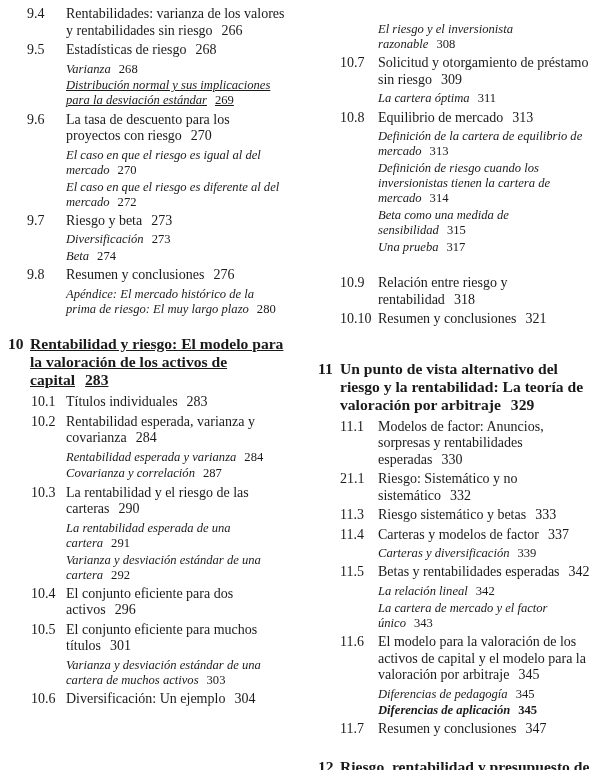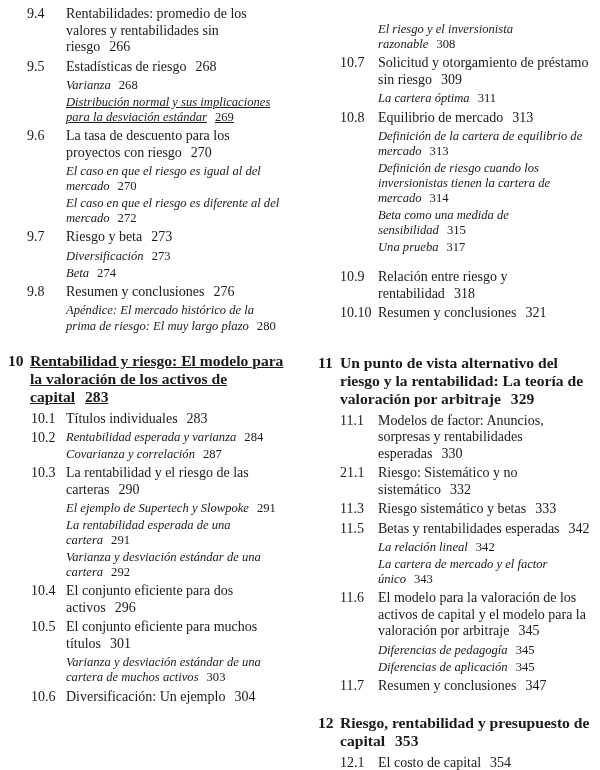--- a/index.html
+++ b/index.html
@@ -49,21 +49,21 @@
     .col-right .chap .title { display:block; margin-left: 40px; width: 258px; }
   </style>
 </head>
 <body>
 
 <div class="col col-left">
   <div id="l-ch9" style="padding-top:6px;">
       <div class="entry">
         <div class="sec">
           <span class="num">9.4</span>
-          <span class="title"><span>Rentabilidades: promedio de los valores y rentabilidades sin riesgo</span><span class="pg">266</span></span>
+          <span class="title"><span>Rentabilidades: varianza de los valores y rentabilidades sin riesgo</span><span class="pg">266</span></span>
         </div>
       </div>
       <div class="entry">
         <div class="sec">
           <span class="num">9.5</span>
           <span class="title"><span>Estadísticas de riesgo</span><span class="pg">268</span></span>
         </div>
         <div class="sub"><span>Varianza</span><span class="pg">268</span></div>
         <div class="sub" style="margin-bottom: 3px; text-decoration: underline;"><span>Distribución normal y sus implicaciones para la desviación estándar</span><span class="pg">269</span></div>
       </div>
@@ -100,30 +100,30 @@
   <div id="l-ch10" style="margin-top:5px;">
       <div class="entry">
         <div class="sec wide">
           <span class="num">10.1</span>
           <span class="title"><span>Títulos individuales</span><span class="pg">283</span></span>
         </div>
       </div>
       <div class="entry">
         <div class="sec wide">
           <span class="num">10.2</span>
+          <span class="title"><span>Rentabilidad esperada, varianza y covarianza</span><span class="pg">284</span></span>
         </div>
         <div class="sub"><span>Rentabilidad esperada y varianza</span><span class="pg">284</span></div>
         <div class="sub" style="margin-bottom: 3px;"><span>Covarianza y correlación</span><span class="pg">287</span></div>
       </div>
       <div class="entry">
         <div class="sec wide">
           <span class="num">10.3</span>
           <span class="title"><span>La rentabilidad y el riesgo de las carteras</span><span class="pg">290</span></span>
         </div>
-        <div class="sub"><span>El ejemplo de Supertech y Slowpoke</span><span class="pg">291</span></div>
         <div class="sub"><span>La rentabilidad esperada de una cartera</span><span class="pg">291</span></div>
         <div class="sub" style="margin-bottom: 3px;"><span>Varianza y desviación estándar de una cartera</span><span class="pg">292</span></div>
       </div>
       <div class="entry">
         <div class="sec wide">
           <span class="num">10.4</span>
           <span class="title"><span>El conjunto eficiente para dos activos</span><span class="pg">296</span></span>
         </div>
       </div>
       <div class="entry">
@@ -155,21 +155,21 @@
         <div class="sub" style="margin-bottom: 3px;"><span>La cartera óptima</span><span class="pg">311</span></div>
       </div>
       <div class="entry">
         <div class="sec">
           <span class="num">10.8</span>
           <span class="title"><span>Equilibrio de mercado</span><span class="pg">313</span></span>
         </div>
         <div class="sub"><span>Definición de la cartera de equilibrio de mercado</span><span class="pg">313</span></div>
         <div class="sub"><span>Definición de riesgo cuando los inversionistas tienen la cartera de mercado</span><span class="pg">314</span></div>
         <div class="sub"><span>Beta como una medida de sensibilidad</span><span class="pg">315</span></div>
-        <div class="sub" style="margin-bottom: 14px;"><span>Una prueba</span><span class="pg">317</span></div>
+        <div class="sub" style="margin-bottom: 20px;"><span>Una prueba</span><span class="pg">317</span></div>
       </div>
       <div class="entry">
         <div class="sec">
           <span class="num">10.9</span>
           <span class="title"><span>Relación entre riesgo y rentabilidad</span><span class="pg">318</span></span>
         </div>
       </div>
       <div class="entry">
         <div class="sec">
           <span class="num">10.10</span>
@@ -197,33 +197,40 @@
         </div>
       </div>
       <div class="entry">
         <div class="sec">
           <span class="num">11.3</span>
           <span class="title"><span>Riesgo sistemático y betas</span><span class="pg">333</span></span>
         </div>
       </div>
       <div class="entry">
         <div class="sec">
+          <span class="num">11.4</span>
+          <span class="title"><span>Carteras y modelos de factor</span><span class="pg">337</span></span>
+        </div>
+        <div class="sub" style="margin-bottom: 3px;"><span>Carteras y diversificación</span><span class="pg">339</span></div>
+      </div>
+      <div class="entry">
+        <div class="sec">
           <span class="num">11.5</span>
           <span class="title"><span>Betas y rentabilidades esperadas</span><span class="pg">342</span></span>
         </div>
         <div class="sub"><span>La relación lineal</span><span class="pg">342</span></div>
         <div class="sub" style="margin-bottom: 3px;"><span>La cartera de mercado y el factor único</span><span class="pg">343</span></div>
       </div>
       <div class="entry">
         <div class="sec">
           <span class="num">11.6</span>
           <span class="title"><span>El modelo para la valoración de los activos de capital y el modelo para la valoración por arbitraje</span><span class="pg">345</span></span>
         </div>
         <div class="sub"><span>Diferencias de pedagogía</span><span class="pg">345</span></div>
-        <div class="sub" style="margin-bottom: 3px;"><span>Diferencias de aplicación</span><span class="pg">345</span></div>
+        <div class="sub" style="margin-bottom: 3px; font-weight: bold;"><span>Diferencias de aplicación</span><span class="pg">345</span></div>
       </div>
       <div class="entry">
         <div class="sec">
           <span class="num">11.7</span>
           <span class="title"><span>Resumen y conclusiones</span><span class="pg">347</span></span>
         </div>
       </div>
     </div>
   <div id="r-ch12-head" style="margin-top:20px;">
       <div class="chap">

